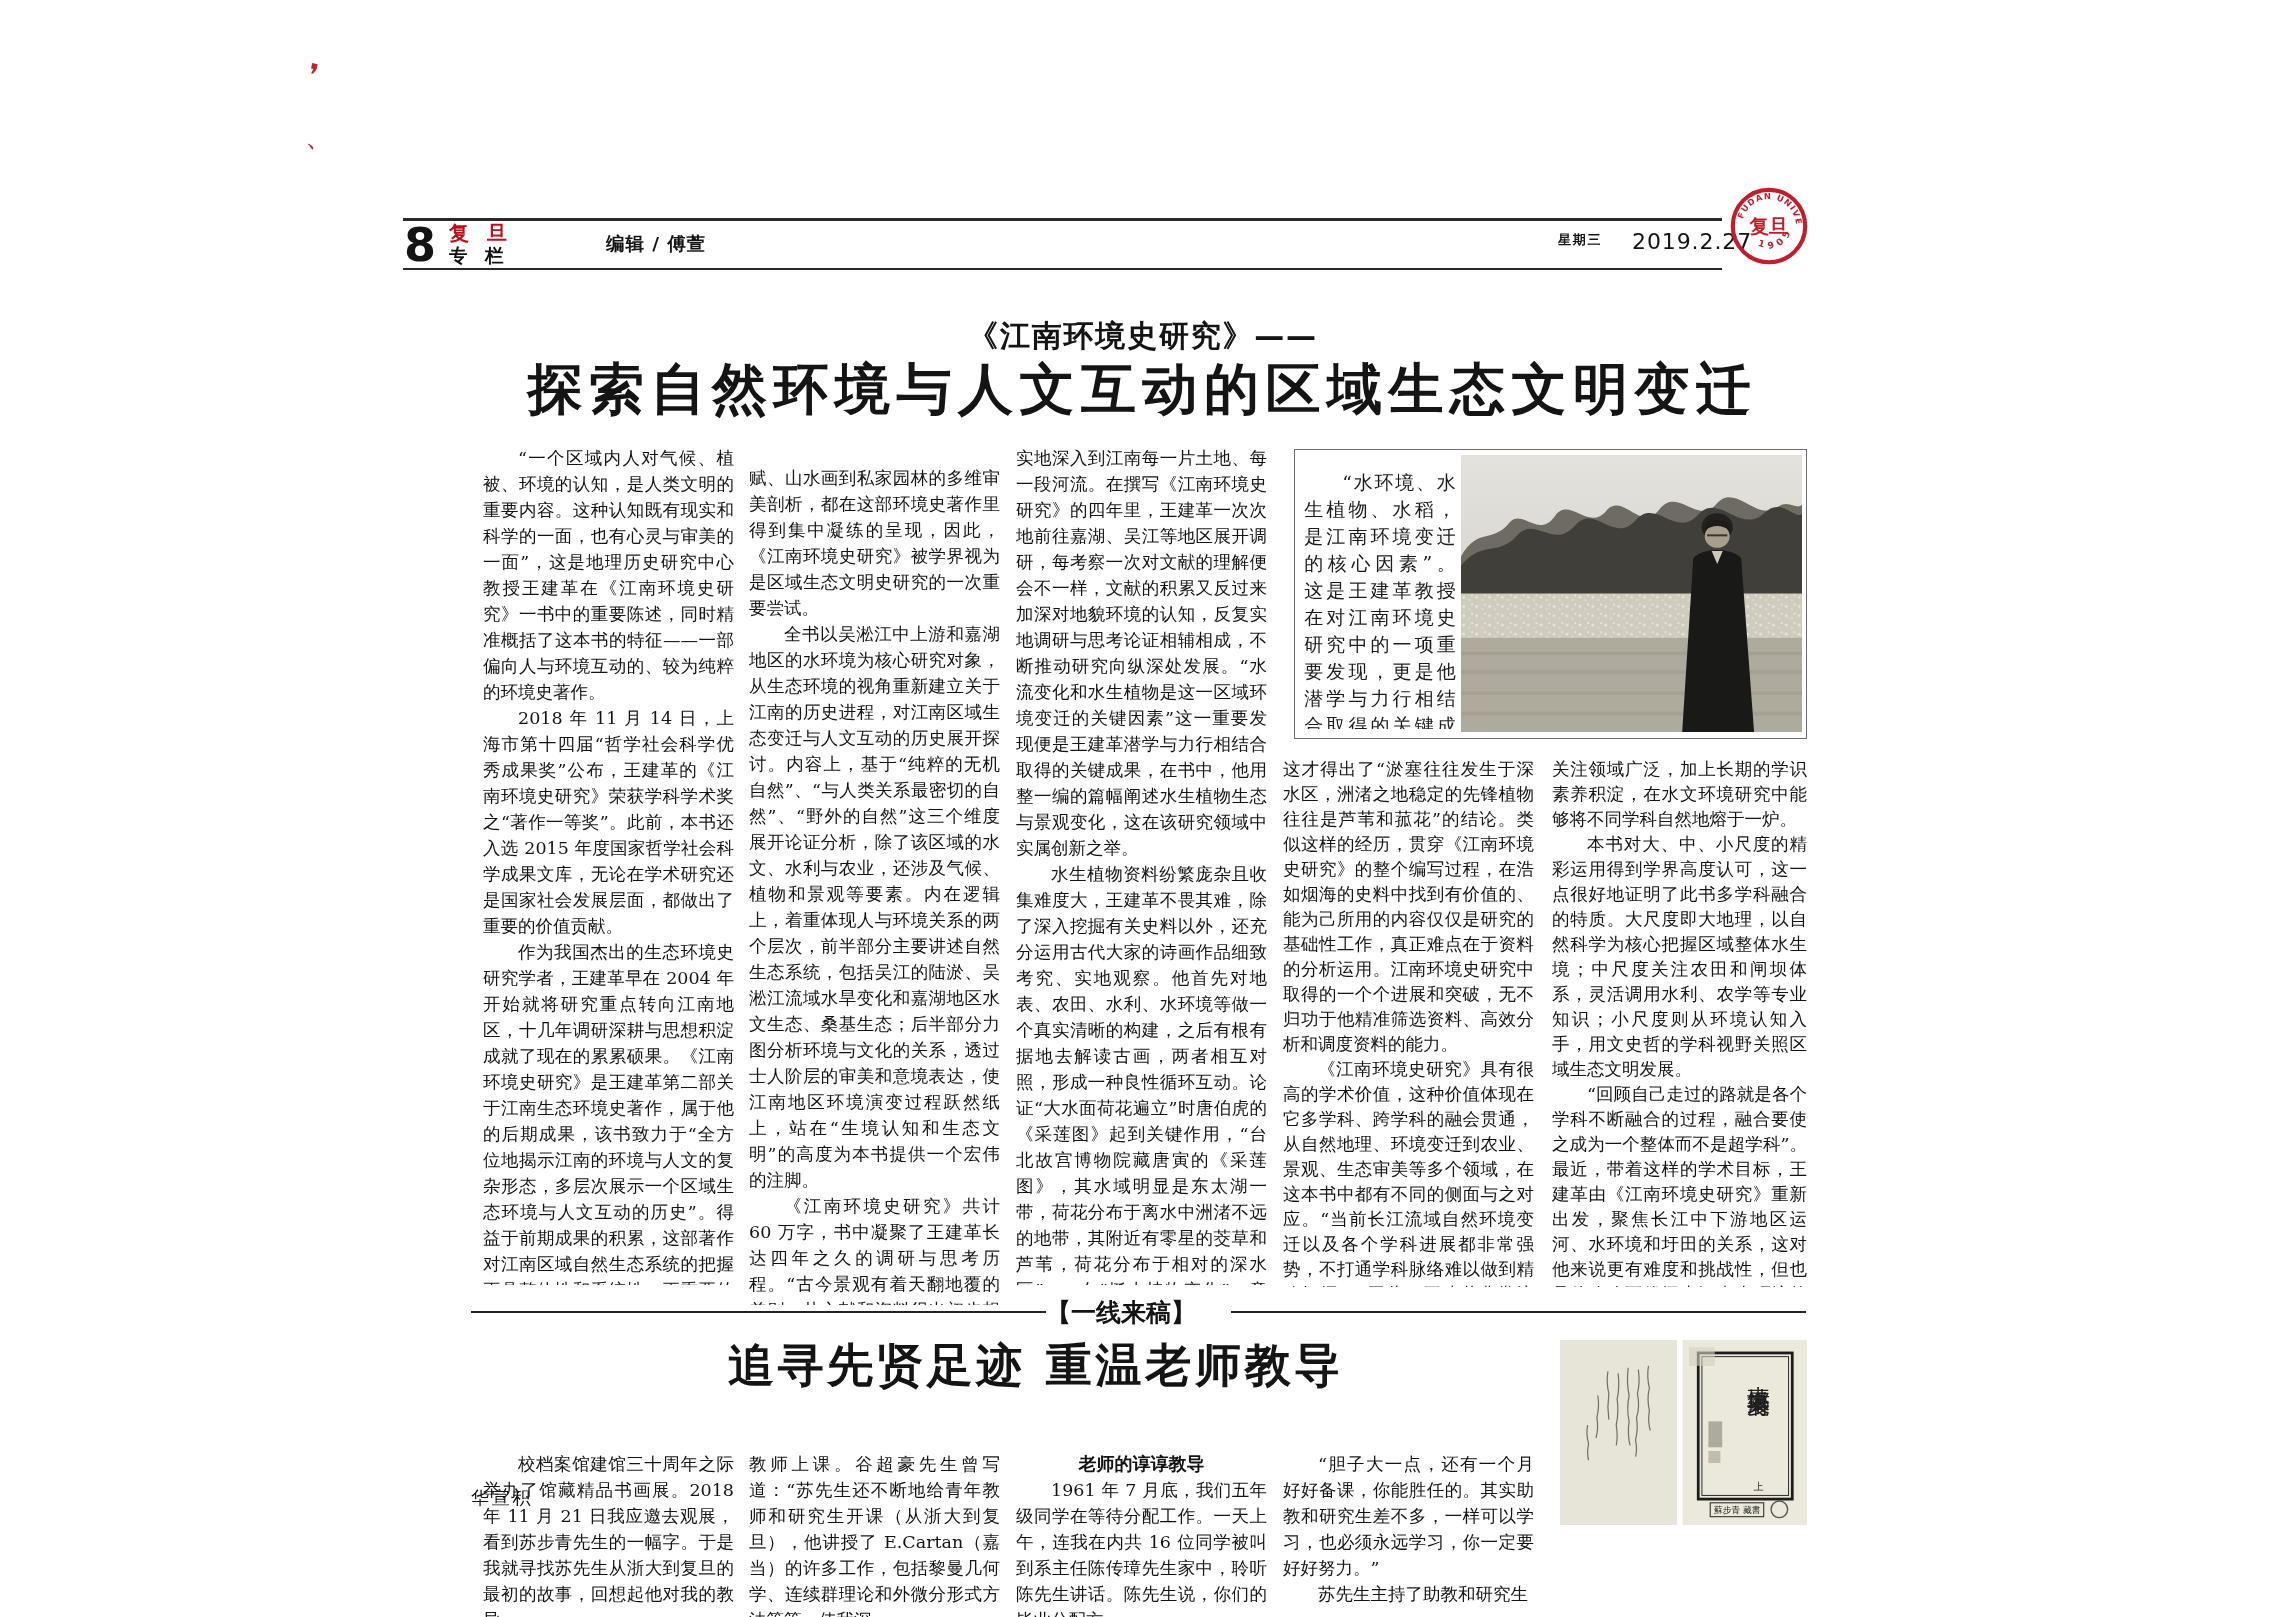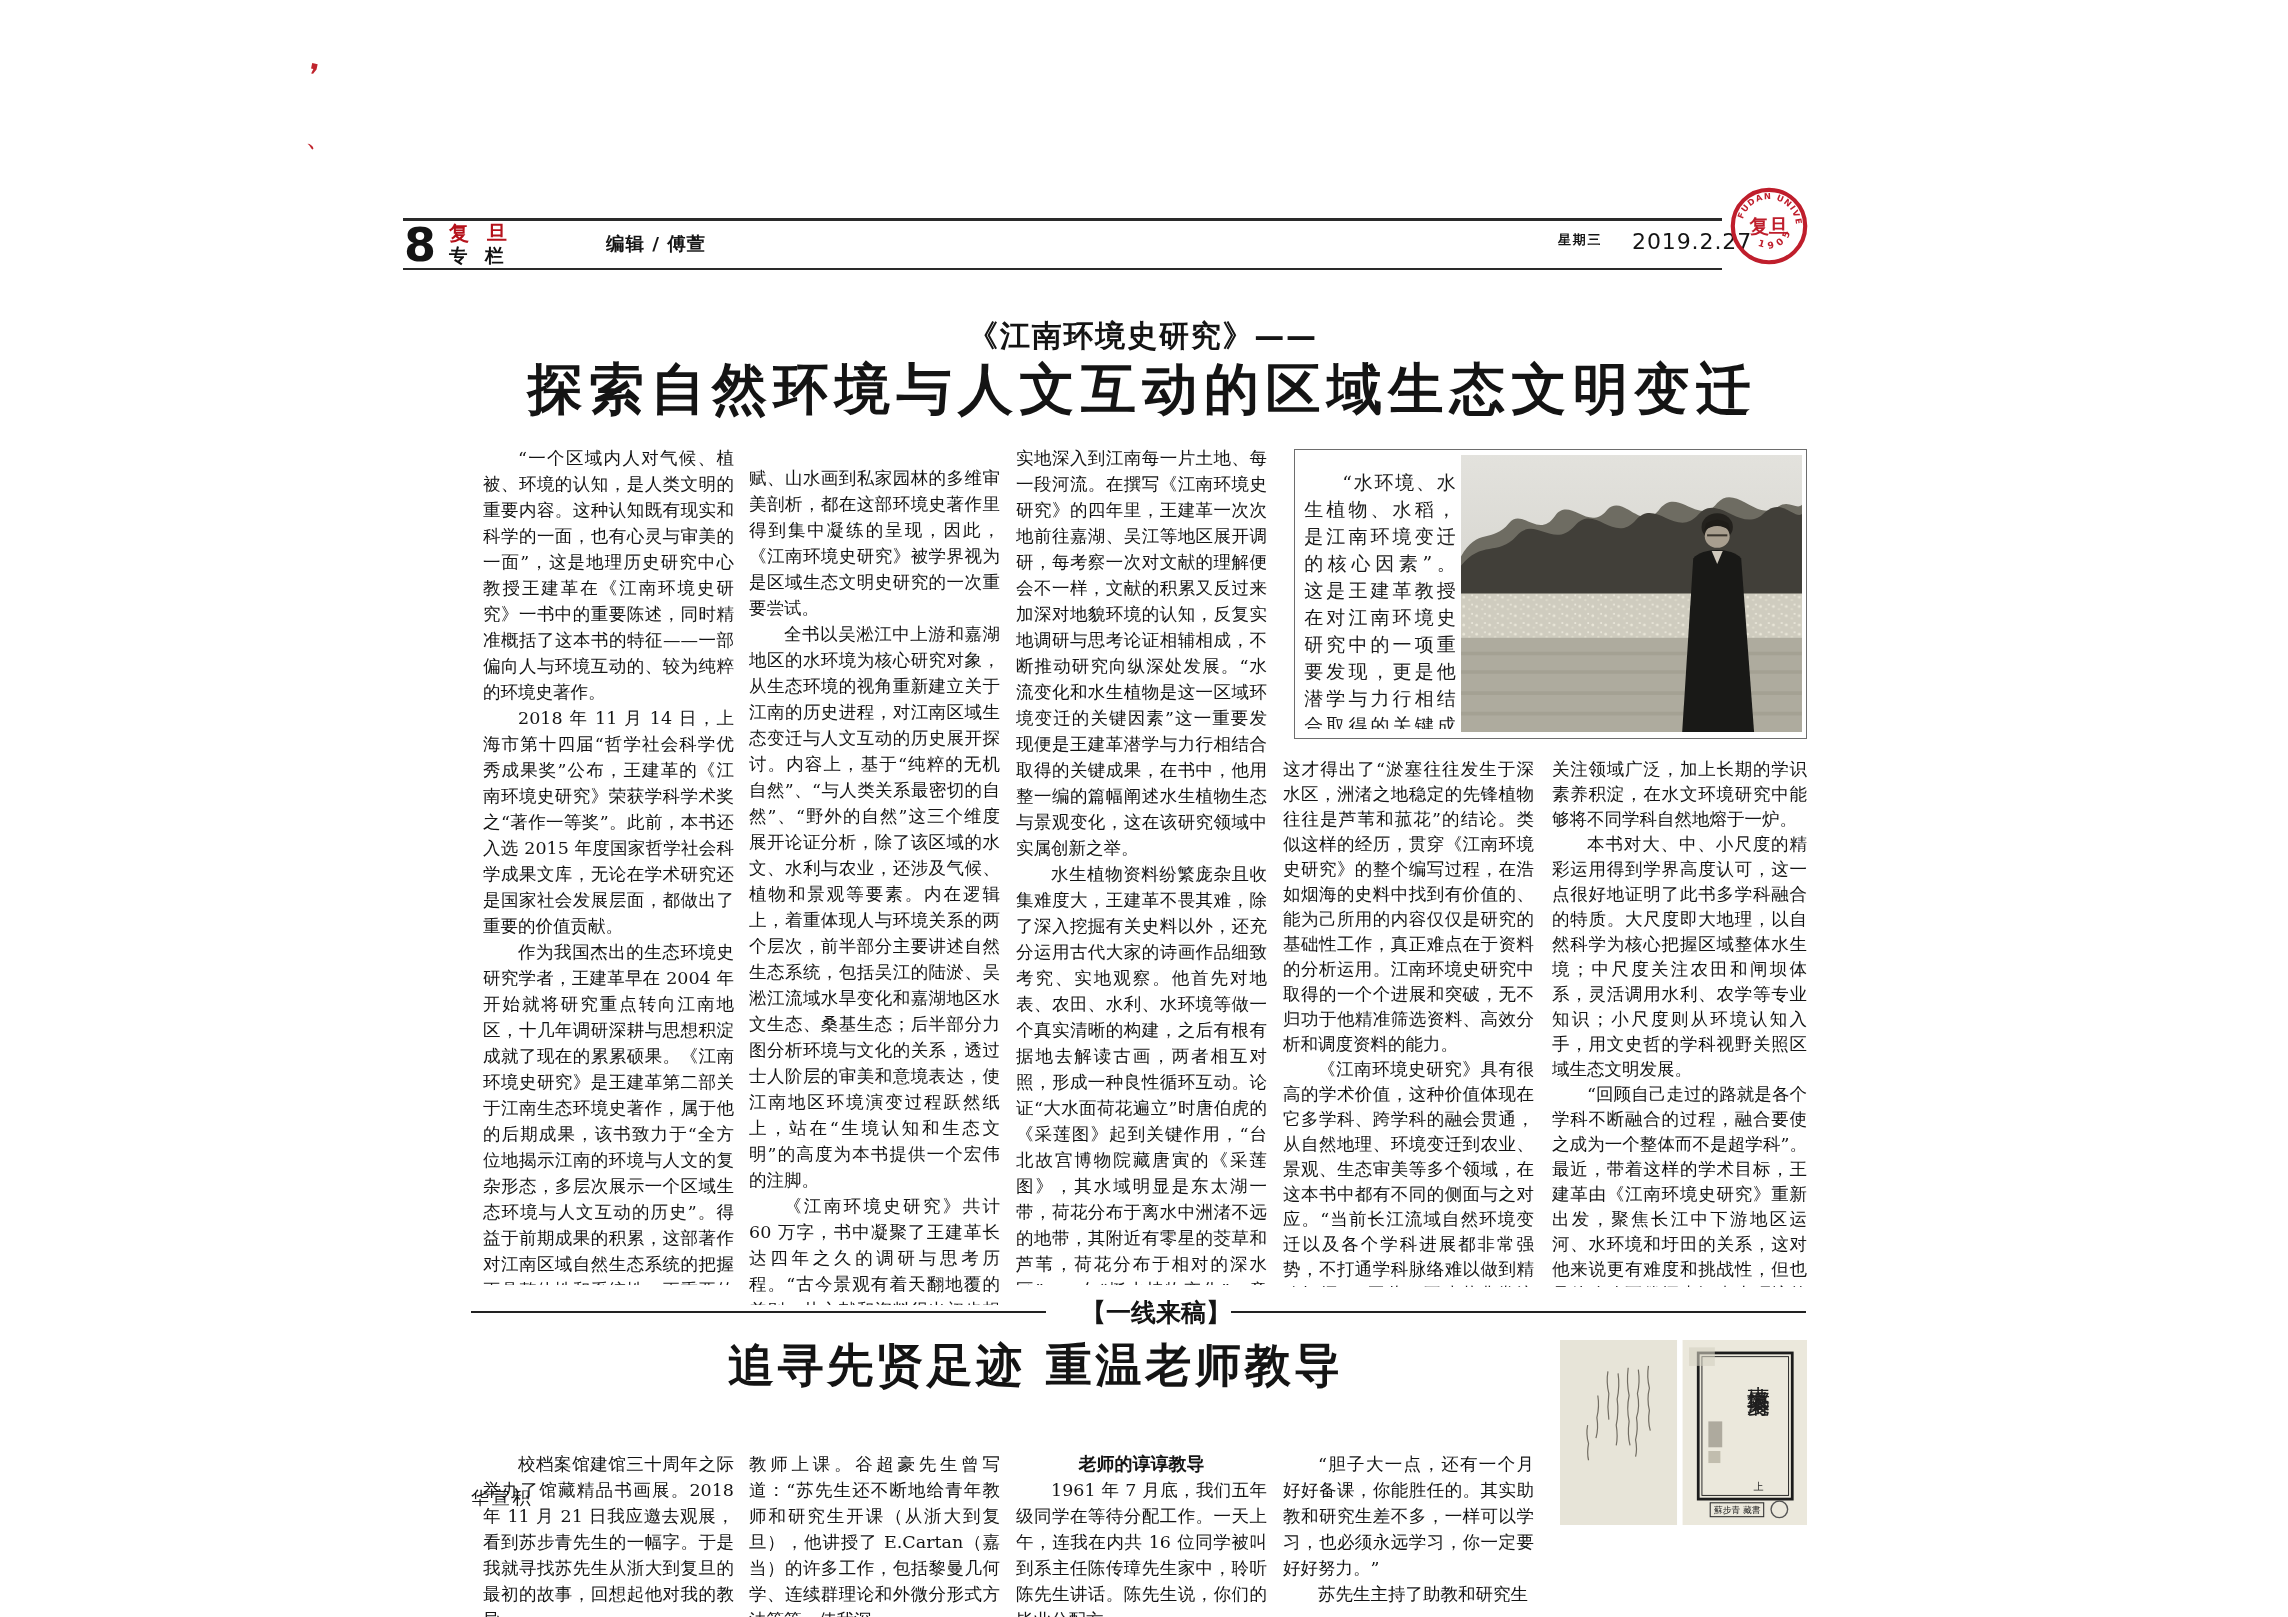--- a/index.html
+++ b/index.html
@@ -43,21 +43,21 @@
   
   .quotebox{position:absolute;left:1294px;top:449px;width:513px;height:290px;
             border:1.8px solid #6d6d6d;box-sizing:border-box;background:#fff;}
   .quotetext{position:absolute;left:9.2px;top:18.5px;width:153px;height:260px;overflow:hidden;
              font-size:19px;line-height:27px;letter-spacing:1.4px;text-align:justify;color:#1b1b1b;}
   .quotetext p{margin:0;text-indent:2em;}
   .photo{position:absolute;left:166px;top:4.6px;width:341px;height:277px;overflow:hidden;}
 
   
   .divrule{position:absolute;left:471px;top:1311px;width:1335px;height:2.3px;background:#222;}
-  .divlabel{position:absolute;top:1296px;left:1046px;width:185px;text-align:right;background:#fff;
+  .divlabel{position:absolute;top:1296px;left:1046px;width:185px;text-align:left;background:#fff;
             font-family:Liberation Sans, sans-serif;font-weight:700;font-size:25px;}
 
   
   .a2title{position:absolute;left:496px;top:1335px;width:1080px;text-align:center;
            font-family:"DejaVu Serif","Liberation Serif",serif;font-weight:900;font-size:46px;letter-spacing:3.7px;}
   .a2author{position:absolute;left:471px;top:1486px;width:1080px;text-align:left;
             font-size:18px;letter-spacing:2.8px;}
 
   .manuscript{position:absolute;left:1560px;top:1340px;width:247px;height:185px;overflow:hidden;}
   .caption{position:absolute;left:1560px;top:1541px;width:247px;height:77px;overflow:hidden;

